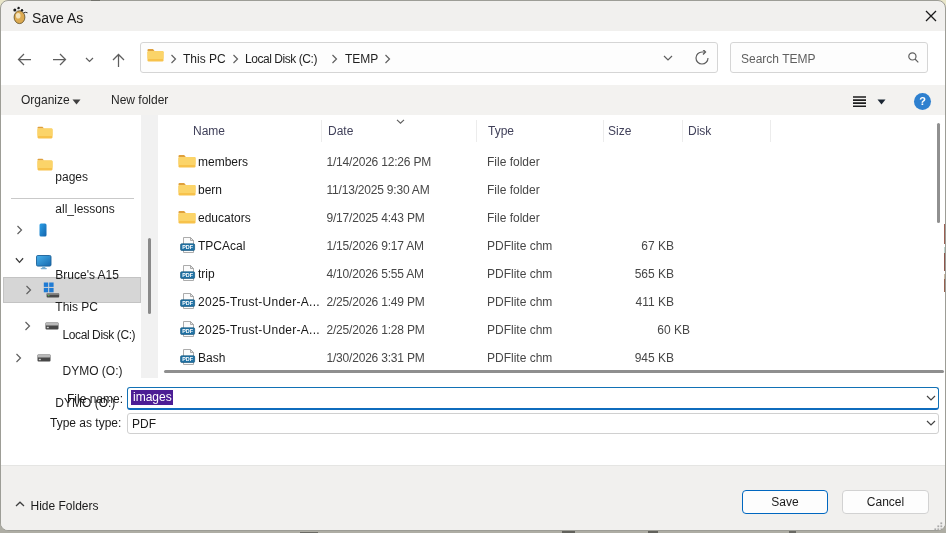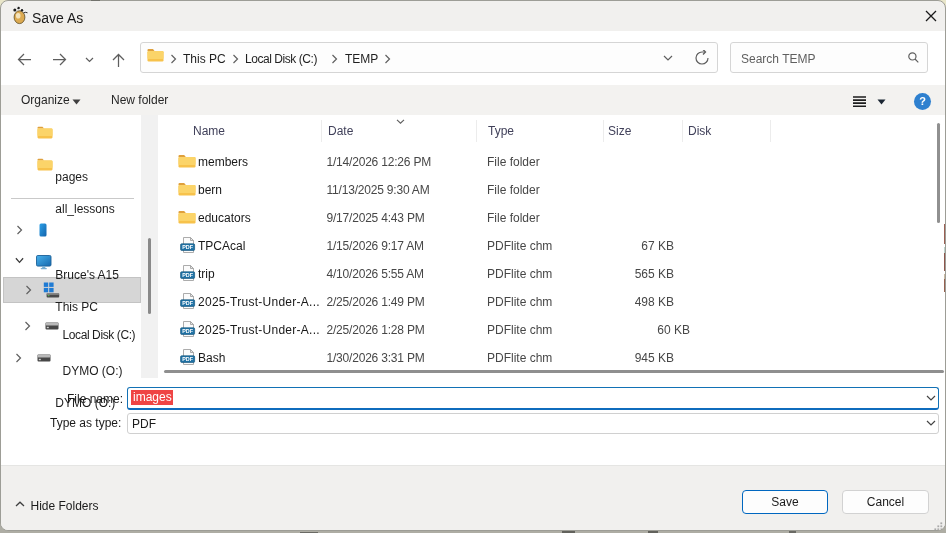--- a/index.html
+++ b/index.html
@@ -31,21 +31,21 @@
   .side { position:absolute; color:#1d1d1d;margin-top:44px; }
   .hdr { position:absolute; top:123px; color:#41415a; }
   .colsep { position:absolute; top:119px; width:1px; height:22px; background:#ececec; }
   .cell { position:absolute; color:#474747; }
   .name { position:absolute; color:#191919; }
   .sz { width:73px; text-align:right; }
   
   .flabel { position:absolute; color:#1b1b1b; }
   #fninput { left:126px; top:386px; width:812px; height:23px; background:#fff;
              border:1.5px solid #1271b5; border-bottom:2.5px solid #0f6cbd; border-radius:3px; }
-  #fnsel { left:130px; top:389px; width:42px; height:15px; background:#ef4444; color:#fff;
+  #fnsel { left:130px; top:389px; width:42px; height:15px; background:#4c1d95; color:#fff;
            padding:0 1px 0 2px; line-height:15px; }
   #ftsel { left:126px; top:412px; width:812px; height:21px; background:#fff;
            border:1px solid #d0d0d0; border-radius:3px; }
   #fnarea-bg { left:0; top:376px; width:944px; height:88px; background:#ffffff; }
   
   #bottombar { left:0; top:464px; width:944px; height:67px; background:#f1f0ee;
                border-top:1px solid #e5e5e3; }
   .btn { position:absolute; background:#fdfdfd; border-radius:4px; text-align:center; }
   #btn-save { left:741px; top:489px; width:86px; height:24px; border:1px solid #0067c0; }
   #btn-cancel { left:841px; top:489px; width:87px; height:24px; border:1px solid #d2d2d2; }
@@ -284,21 +284,21 @@
   <div class="cell sz" style="left:600px; top:266px">565 KB</div>
   <svg class="abs" style="left:179px; top:292px" width="16" height="16" viewBox="0 0 16 16">
     <path d="M3.5 0.5 L10.5 0.5 L13.5 3.5 L13.5 15.5 L3.5 15.5 Z" fill="#fbfbfb" stroke="#a3a3a3" stroke-width="0.9"></path>
     <path d="M10.5 0.5 L10.5 3.5 L13.5 3.5 Z" fill="#e8e8e8" stroke="#a3a3a3" stroke-width="0.9"></path>
     <rect x="0.6" y="6.8" width="14" height="6.6" rx="1" fill="#2173a6" stroke="#16567e" stroke-width="0.7"></rect>
     <text x="7.6" y="12" font-family="Liberation Sans" font-size="5.4" font-weight="bold" fill="#fff" text-anchor="middle">PDF</text>
   </svg>
   <div class="name" style="left:197px; top:294px; letter-spacing:0.27px">2025-Trust-Under-A...</div>
   <div class="cell" style="left:325.5px; letter-spacing:-0.2px; top:294px">2/25/2026 1:49 PM</div>
   <div class="cell" style="left:486px; top:294px">PDFlite chm</div>
-  <div class="cell sz" style="left:600px; top:294px">498 KB</div>
+  <div class="cell sz" style="left:600px; top:294px">411 KB</div>
   <svg class="abs" style="left:179px; top:320px" width="16" height="16" viewBox="0 0 16 16">
     <path d="M3.5 0.5 L10.5 0.5 L13.5 3.5 L13.5 15.5 L3.5 15.5 Z" fill="#fbfbfb" stroke="#a3a3a3" stroke-width="0.9"></path>
     <path d="M10.5 0.5 L10.5 3.5 L13.5 3.5 Z" fill="#e8e8e8" stroke="#a3a3a3" stroke-width="0.9"></path>
     <rect x="0.6" y="6.8" width="14" height="6.6" rx="1" fill="#2173a6" stroke="#16567e" stroke-width="0.7"></rect>
     <text x="7.6" y="12" font-family="Liberation Sans" font-size="5.4" font-weight="bold" fill="#fff" text-anchor="middle">PDF</text>
   </svg>
   <div class="name" style="left:197px; top:322px; letter-spacing:0.27px">2025-Trust-Under-A...</div>
   <div class="cell" style="left:325.5px; letter-spacing:-0.2px; top:322px">2/25/2026 1:28 PM</div>
   <div class="cell" style="left:486px; top:322px">PDFlite chm</div>
   <div class="cell sz" style="left:616px; top:322px">60 KB</div>

